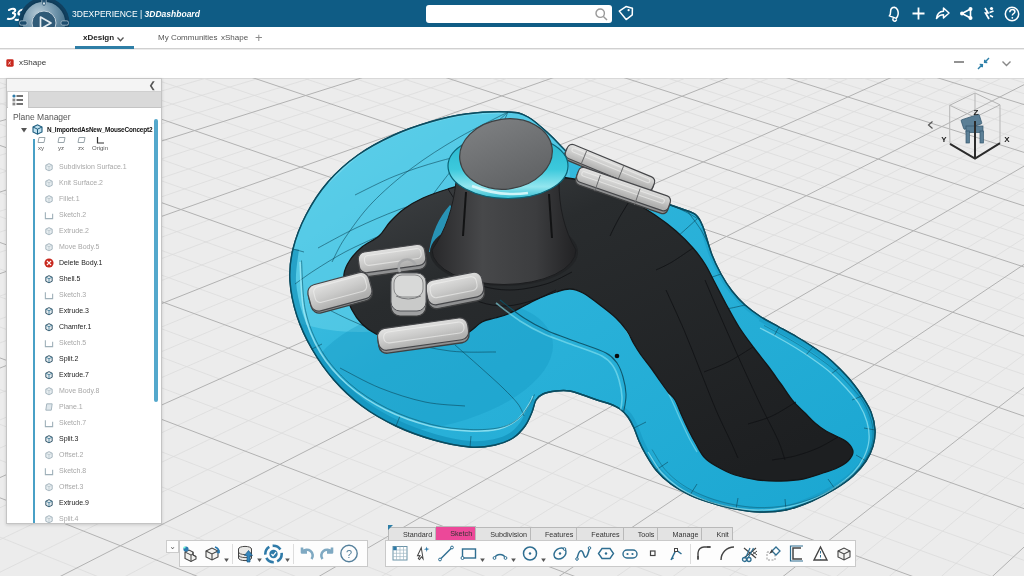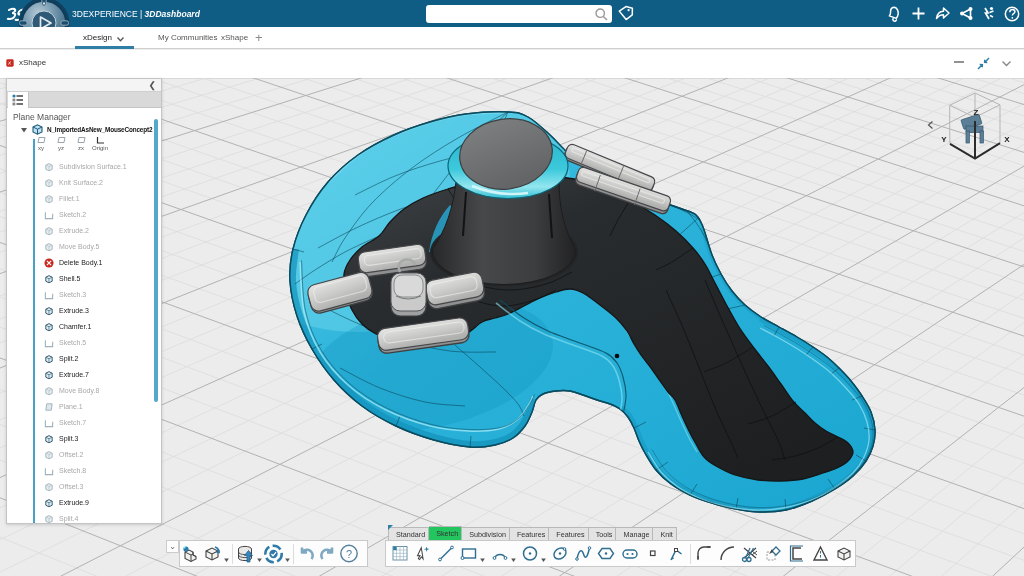--- a/index.html
+++ b/index.html
@@ -12,21 +12,21 @@
 #brand{position:absolute;left:72px;top:9px;color:#fff;font-size:8.5px;letter-spacing:0}
 #brand b{font-weight:400}
 #brand .it{font-weight:700;font-style:italic}
 #search{position:absolute;left:426px;top:5px;width:186px;height:18px;background:#fff;border-radius:3px}
 #search svg{position:absolute;right:3px;top:2px}
 .tbi{position:absolute;top:5px}
 #dslogo{position:absolute;left:3px;top:4px}
 #compass{position:absolute;left:18px;top:-3px;width:52px;height:52px}
 
 .tab{position:absolute;top:33px;font-size:8px;color:#555}
-#tab1{left:83px;color:#222;font-weight:400}
+#tab1{left:83px;color:#222;font-weight:700}
 #tabchev{left:123px;position:absolute;top:34px}
 #tabline{position:absolute;left:75px;top:46px;width:59px;height:2.5px;background:#2e7ea6}
 
 #xsicon{position:absolute;left:6px;top:59px}
 #xslbl{position:absolute;left:19px;top:58px;font-size:8px;color:#333}
 .r3i{position:absolute;top:56px}
 
 #panel{position:absolute;left:6px;top:78px;width:156px;height:446px;background:#fff;border:1px solid #c4c4c4;box-shadow:0 1px 3px rgba(0,0,0,0.15)}
 #phead{position:absolute;left:0;top:0;width:154px;height:12px;background:#f4f4f4}
 #ptabs{position:absolute;left:0;top:12px;width:154px;height:17px;background:#d9d9d9;border-top:1px solid #cfcfcf;border-bottom:1px solid #c4c4c4}
@@ -37,23 +37,23 @@
 .trow.on{color:#1c1c1c}
 #troot{position:absolute;left:13px;top:44px;display:flex;align-items:center;gap:3px;font-size:6.4px;font-weight:700;color:#111;letter-spacing:-0.15px}
 #indent{position:absolute;left:26px;top:60px;width:2px;height:384px;background:#48a0c6}
 #pscroll{position:absolute;left:146.5px;top:40px;width:4.5px;height:283px;background:#54a8cc;border-radius:2px}
 #planes{position:absolute;left:0;top:57px;font-size:6px;color:#555;height:22px}
 .pl{position:absolute;display:flex;flex-direction:column;align-items:center;gap:1px;width:20px}
 #pcollapse{position:absolute;right:5px;top:1px;font-size:9px;color:#555}
 
 #btabs{position:absolute;left:388px;top:526px;display:flex;align-items:flex-end}
 #btabs:before{content:'';position:absolute;left:0;top:-1px;border-left:5px solid #2e7ea6;border-bottom:5px solid transparent}
-.btab{height:14px;background:#e3e3e3;border:1px solid #b9b9b9;border-left:none;font-size:7.2px;color:#333;padding:2px 3px 0 7px;white-space:nowrap}
+.btab{height:14px;background:#e3e3e3;border:1px solid #b9b9b9;border-left:none;font-size:7.2px;color:#333;padding:2px 3px 0 14px;white-space:nowrap}
 .btab:first-child{border-left:1px solid #b9b9b9}
-.btab.act{background:#22c55e;height:15px}
+.btab.act{background:#ec4899;height:15px}
 #toolchev{position:absolute;left:166px;top:540px;width:13px;height:13px;background:#fdfdfd;border:1px solid #ccc;color:#666;font-size:8px;text-align:center;line-height:11px}
 .tbox{position:absolute;top:540px;height:27px;background:#fdfdfd;border:1px solid #c9c9c9;display:flex;align-items:center}
 #tboxA{left:179px;width:189px}
 #tboxB{left:385px;width:471px}
 .sep{width:1px;height:20px;background:#ddd;margin:0 2px}
 .ic{position:relative;display:flex;align-items:center;justify-content:center}
 #tboxA .ic{width:21.5px}#tboxA .ic.w{width:28px}
 #tboxB .ic{width:23.5px}#tboxB .ic.w{width:31px}
 #tboxB{justify-content:flex-start;padding-left:2px}
 </style></head>

